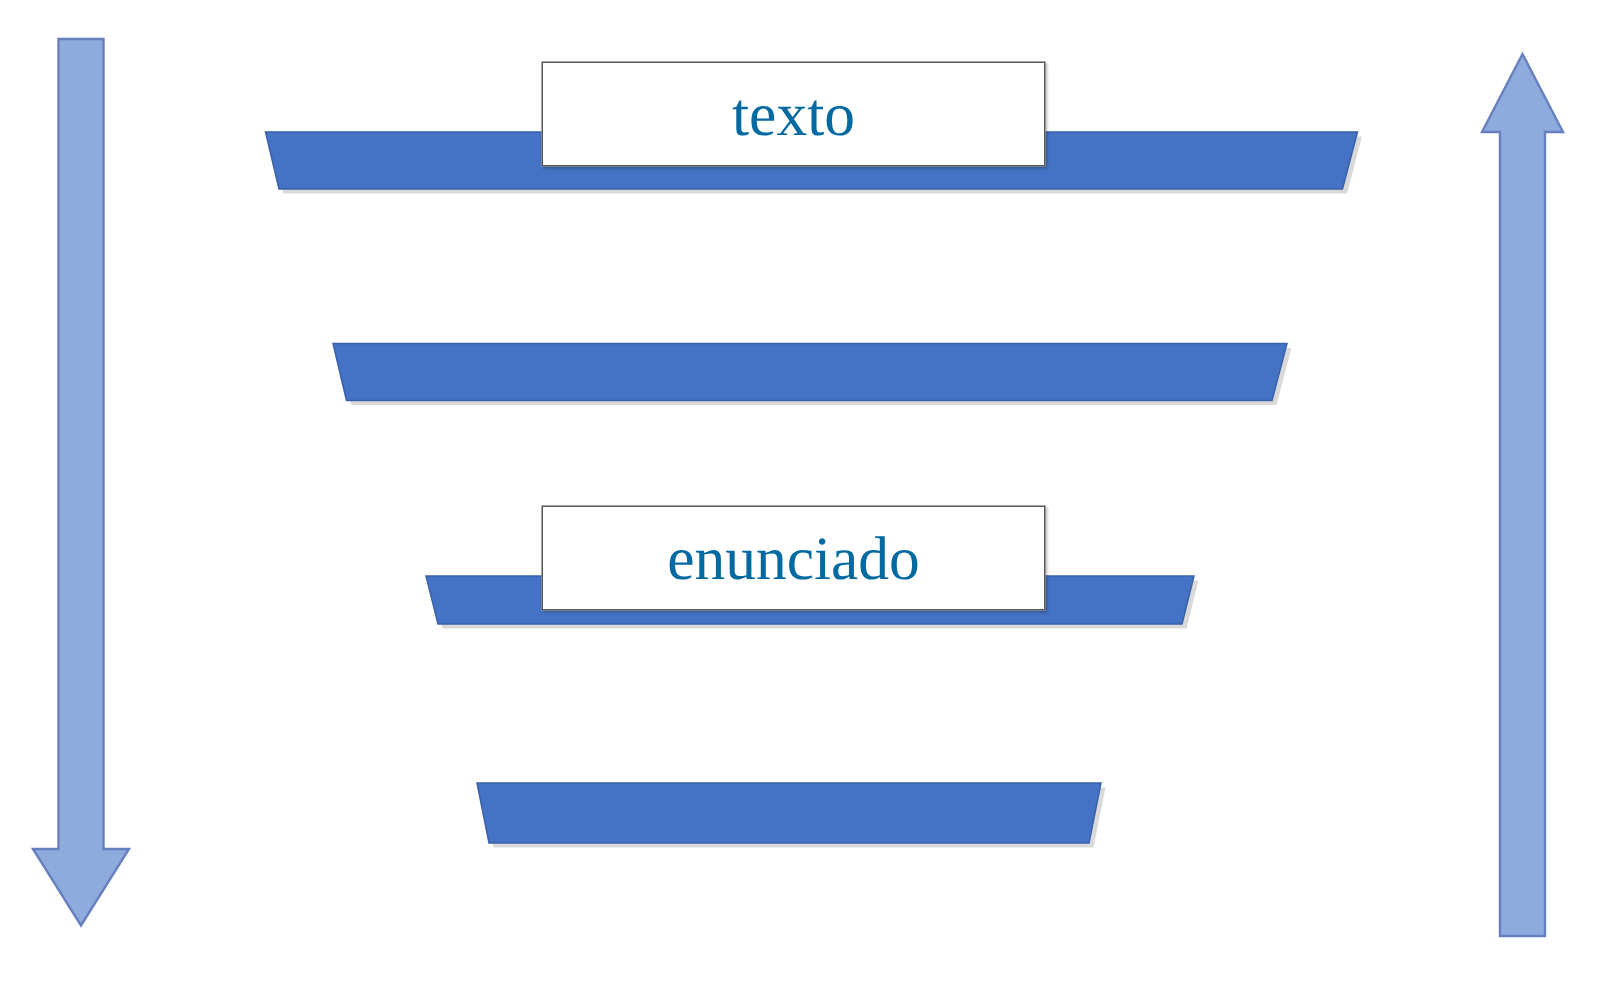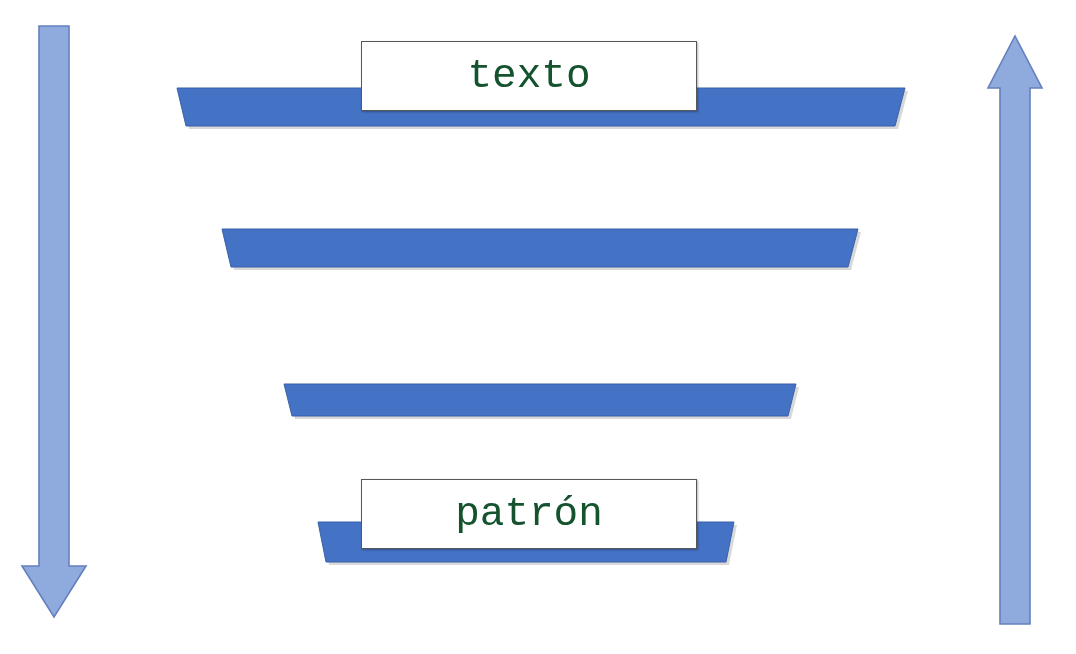--- a/index.html
+++ b/index.html
@@ -47,24 +47,24 @@
     position: absolute;
     box-sizing: border-box;
     background: #ffffff;
     border: 1.5px solid #575757;
     display: flex;
     align-items: center;
     justify-content: center;
     box-shadow: 1px 1px 2px rgba(0,0,0,0.30);
   }
   .label-text {
-    font-family: Liberation Mono, monospace;
+    font-family: Liberation Serif, serif;
     font-size: 41px;
     line-height: 1;
-    color: #14532d;
+    color: #0369a1;
     white-space: nowrap;
     letter-spacing: 0px;
   }
 </style>
 </head>
 <body>
 
 <div id="canvas">
 
   <svg class="arrow-svg" viewBox="0 0 1076 654" xmlns="http://www.w3.org/2000/svg">
@@ -87,20 +87,20 @@
     <polygon points="318,522 734,522 726,562 326,562" fill="#4472C4" stroke="#3B61A8" stroke-width="1"></polygon>
   </svg>
 
   <div class="row">
 
     <div class="label-box" style="left:361px; top:41px; width:336px; height:70px;">
       <span class="label-text">texto</span>
     </div>
 
 
+    <div class="label-box" style="left:361px; top:337px; width:336px; height:70px;">
+      <span class="label-text">enunciado</span>
+    </div>
 
-    <div class="label-box" style="left:361px; top:479px; width:336px; height:70px;">
-      <span class="label-text">patrón</span>
-    </div>
 
   </div>
 
 </div>
 
 </body></html>

